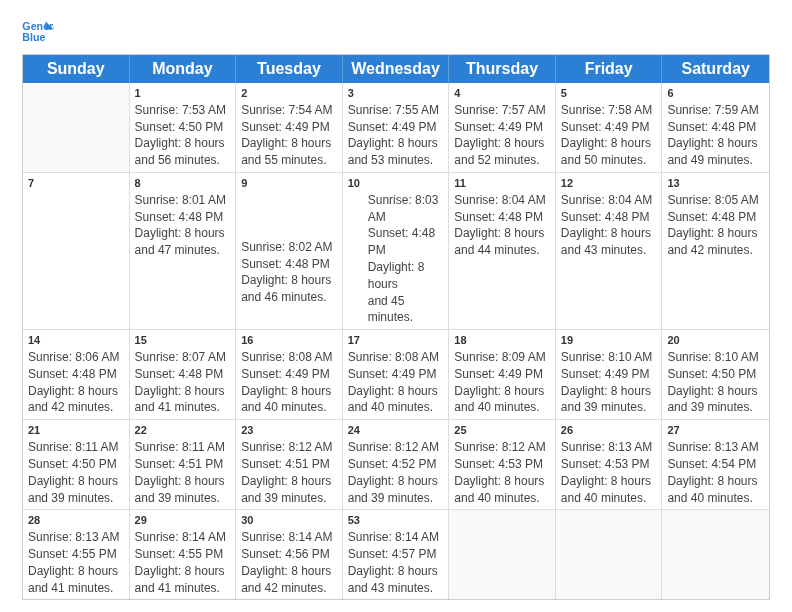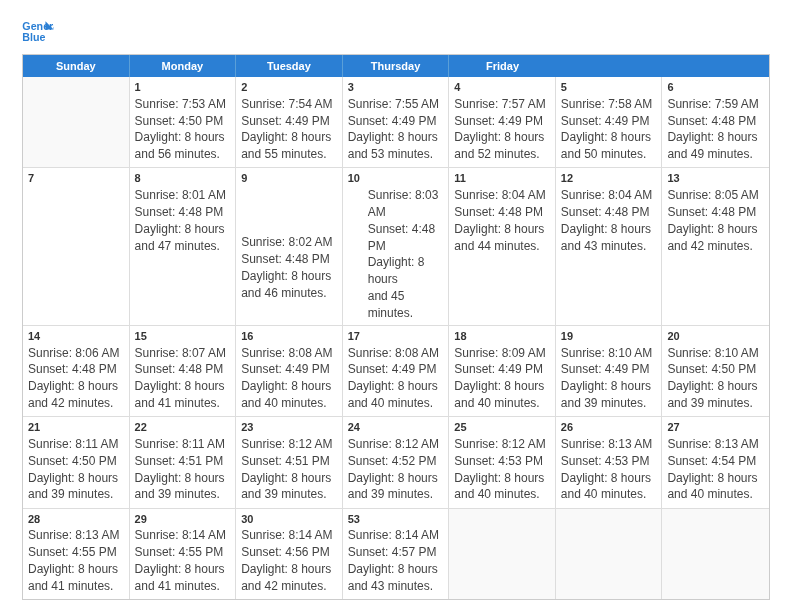--- a/index.html
+++ b/index.html
@@ -51,21 +51,21 @@
       flex-direction: column;
       border: 1px solid #ccc;
     }
     .cal-header-row {
       display: grid;
       grid-template-columns: repeat(7, 1fr);
       background: #2b7fd4;
     }
     .cal-header-cell {
       color: #fff;
-      font-size: 11px;
+      font-size: 16px;
       font-weight: bold;
       text-align: center;
       padding: 5px 2px;
       border-right: 1px solid #5a9fd8;
     }
     .cal-header-cell:last-child { border-right: none; }
     .cal-body {
       display: flex;
       flex-direction: column;
       flex: 1;
@@ -117,22 +117,24 @@
       <div class="main-title"></div>
       <div class="subtitle"></div>
     </div>
   </div>
 
   <div class="calendar">
     <div class="cal-header-row" id="cal-header">
         <div class="cal-header-cell">Sunday</div>
         <div class="cal-header-cell">Monday</div>
         <div class="cal-header-cell">Tuesday</div>
+        <div class="cal-header-cell">Wednesday</div>
         <div class="cal-header-cell">Thursday</div>
         <div class="cal-header-cell">Friday</div>
+        <div class="cal-header-cell">Saturday</div>
       </div>
     <div class="cal-body" id="cal-body">
         <div class="cal-row">
           <div class="cal-cell empty"></div>
           <div class="cal-cell">
             <span class="day-num">1</span>
             <div class="cell-info" style="white-space: pre-line;">Sunrise: 7:53 AM
 Sunset: 4:50 PM
 Daylight: 8 hours
 and 56 minutes.</div>

